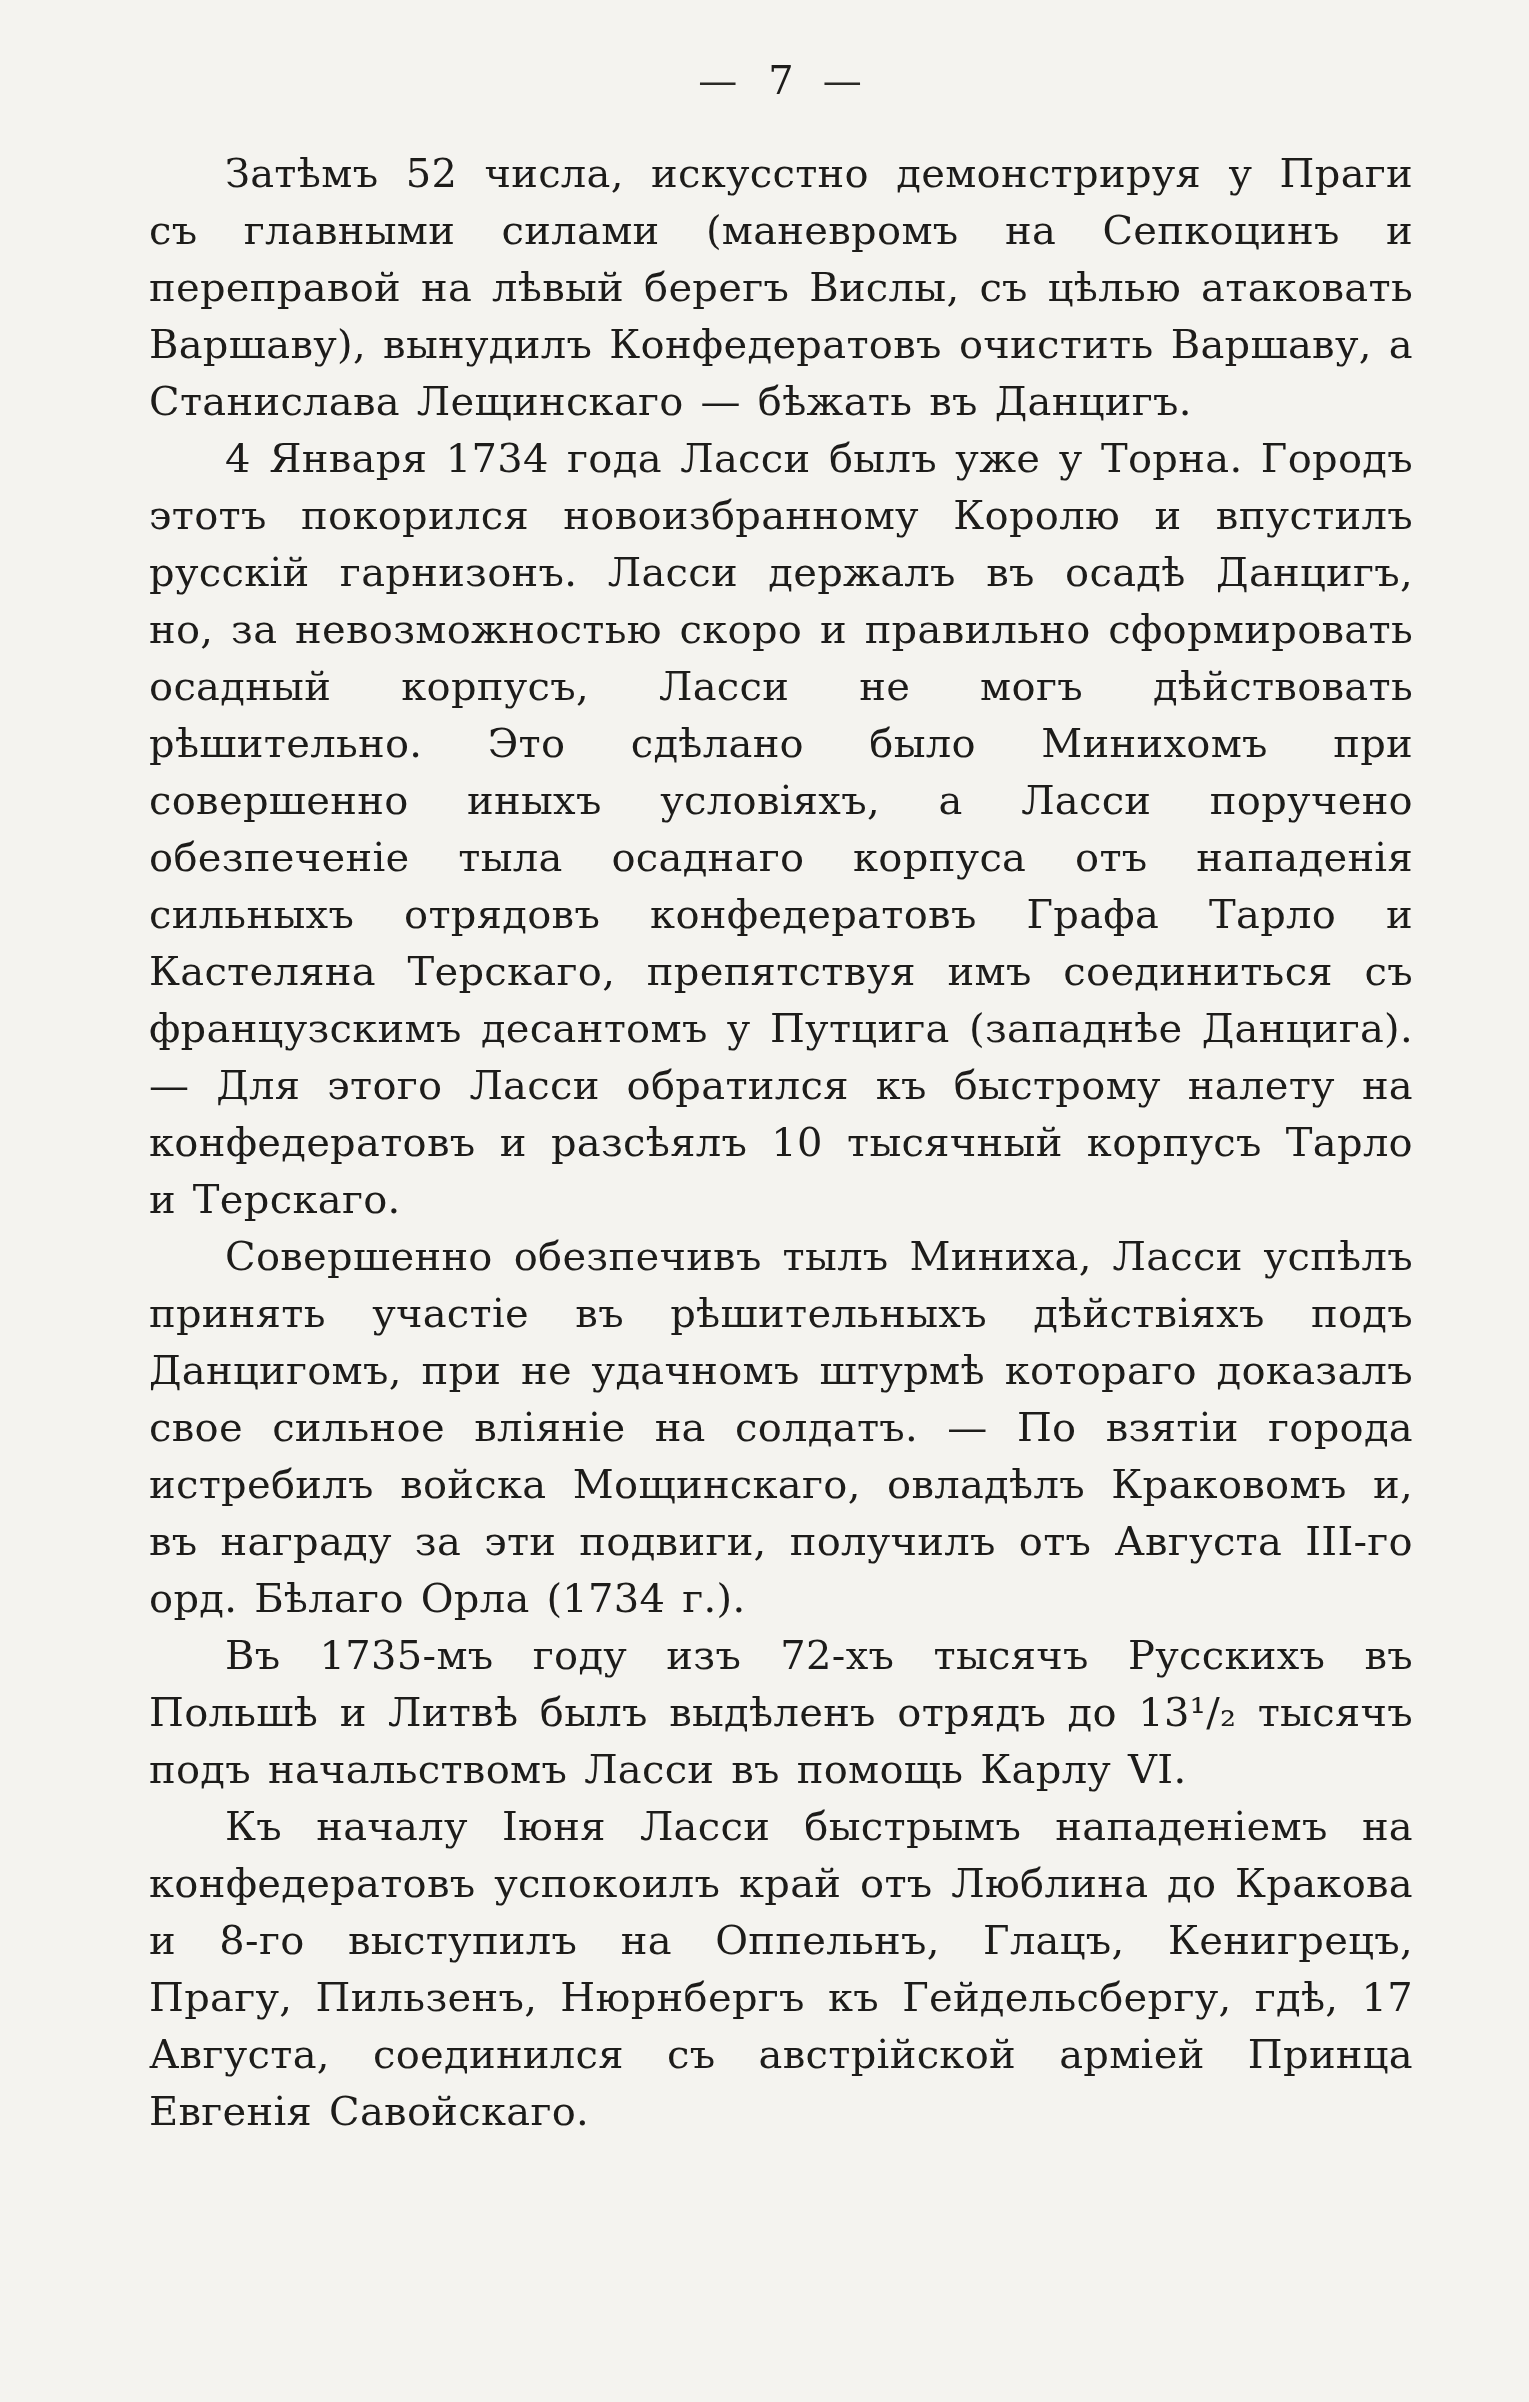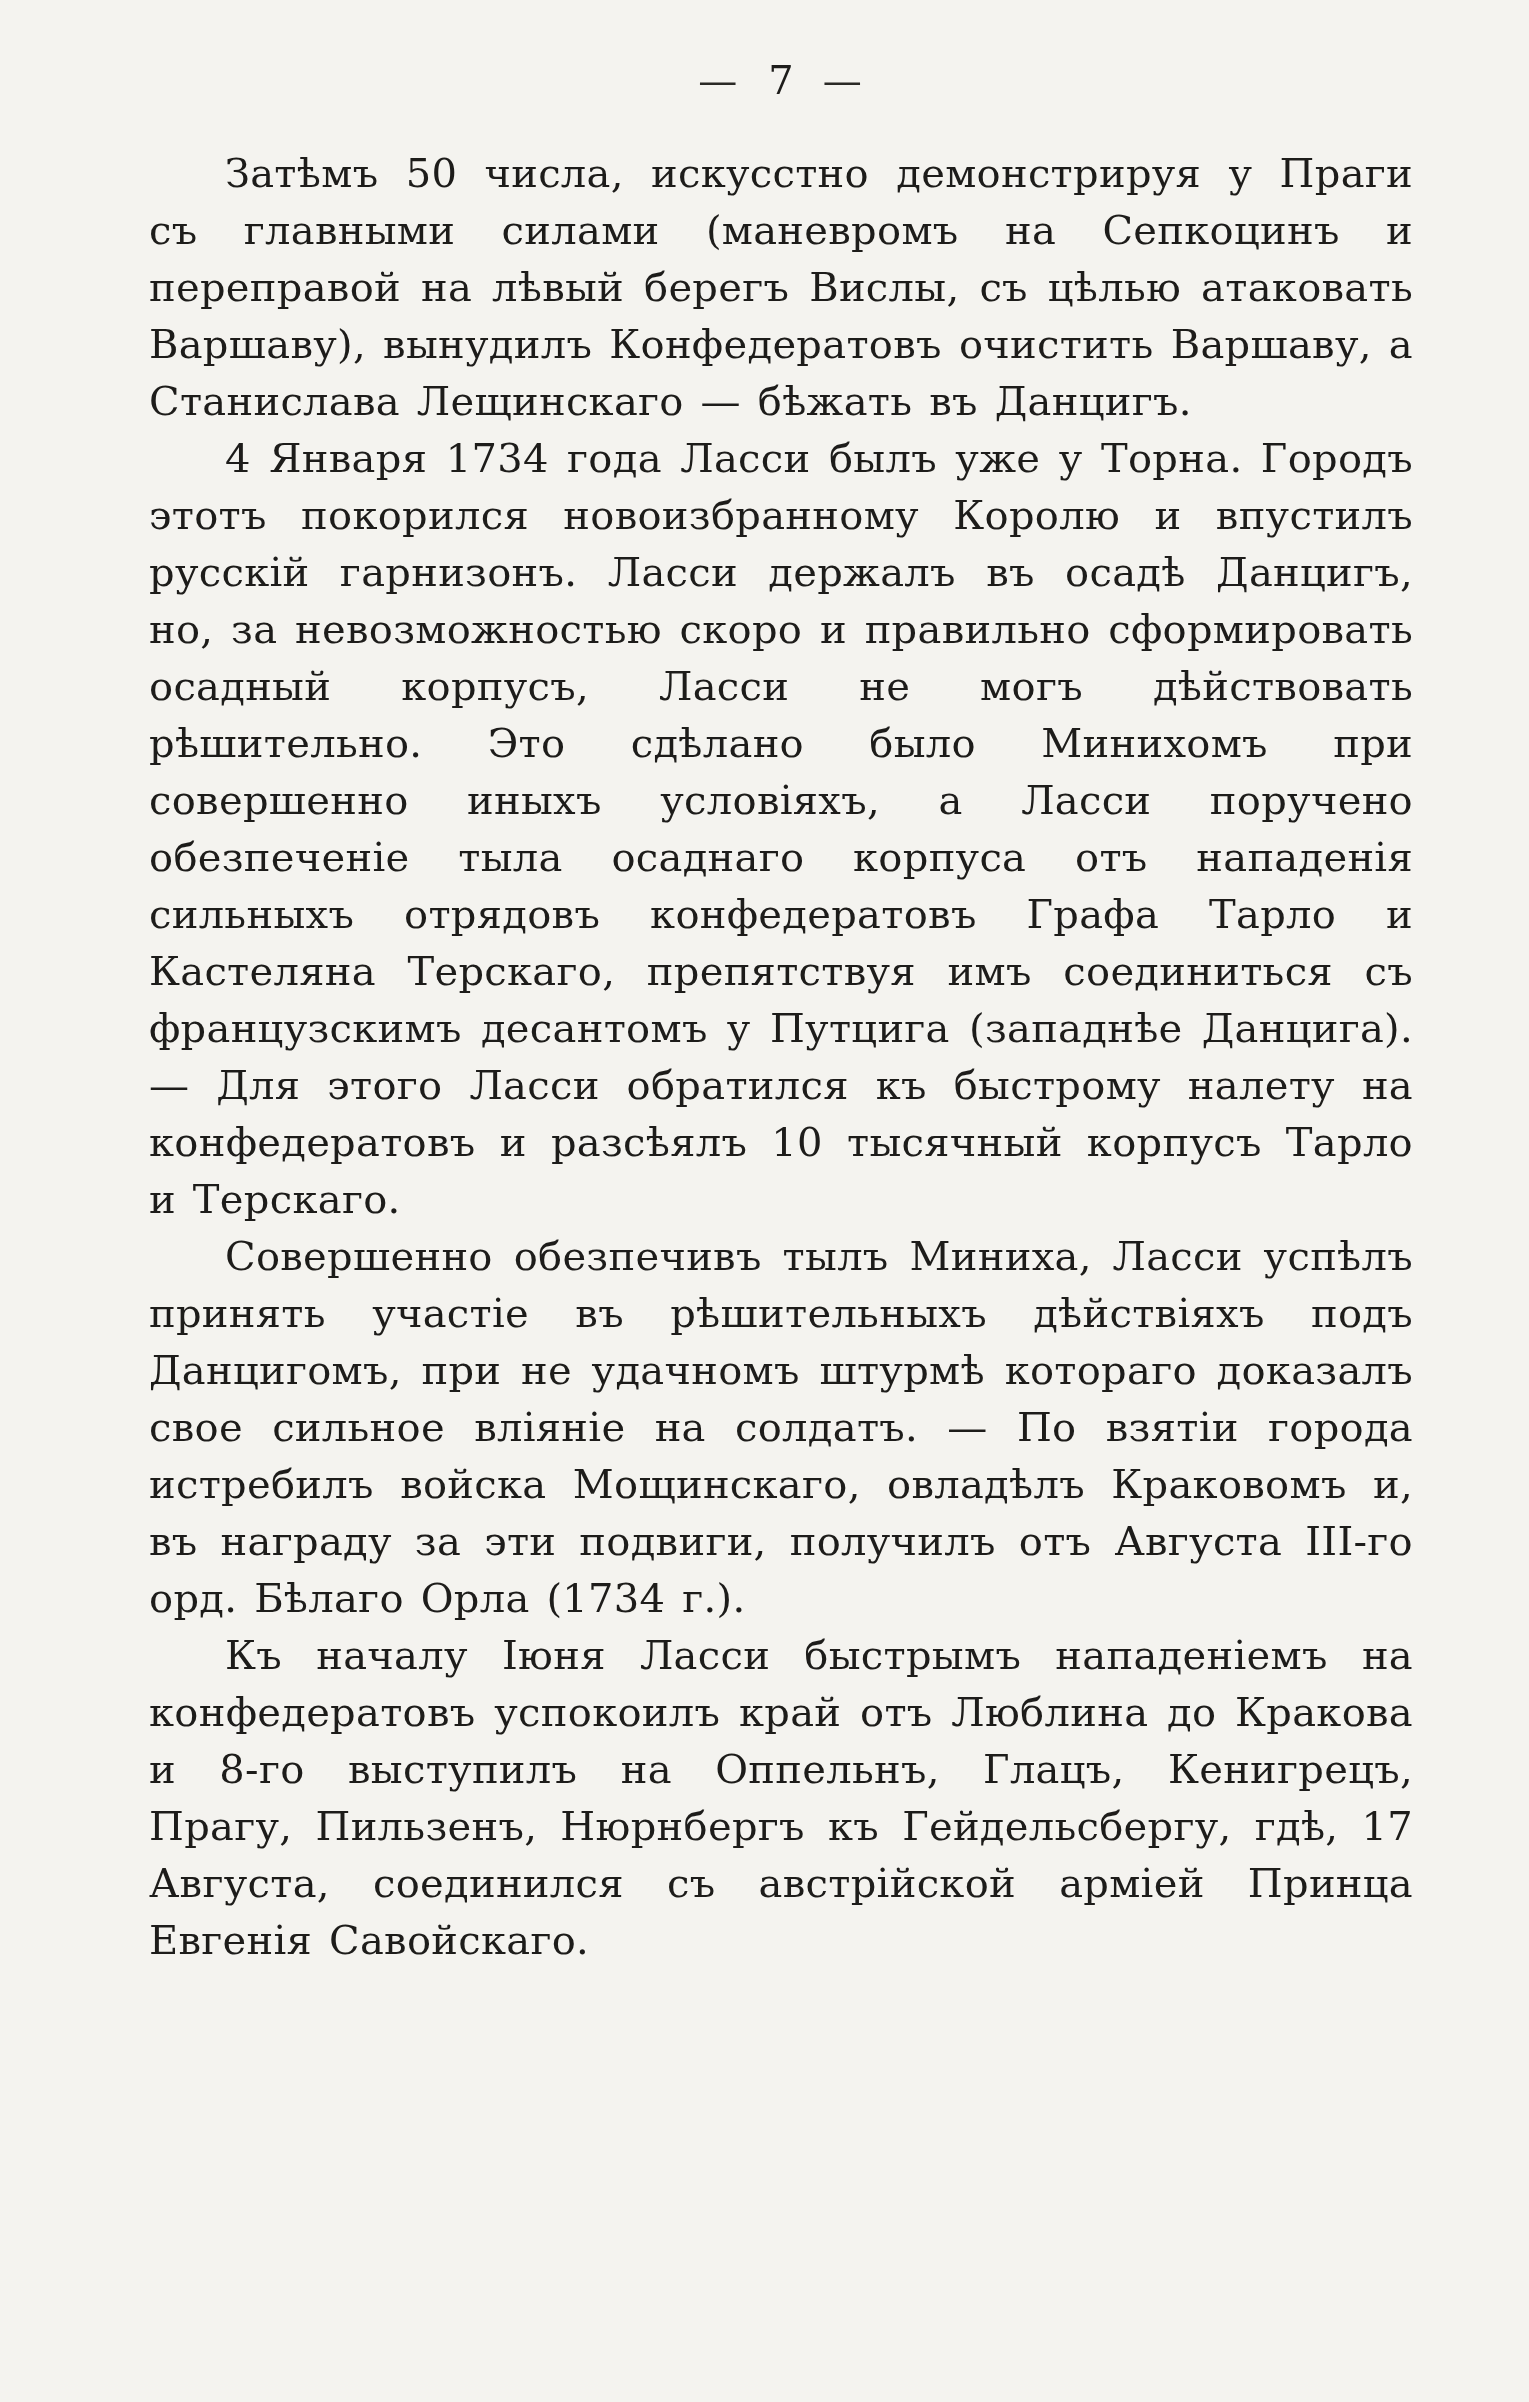--- a/index.html
+++ b/index.html
@@ -54,20 +54,21 @@
 
 <div class="page">
 
   <div class="page-header">
     <span class="dash">—</span>
     <span class="page-number">7</span>
     <span class="dash">—</span>
   </div>
 
   <div class="text-block">
-    <p>Затѣмъ 50 числа, искусстно демонстрируя у Праги съ главными силами (маневромъ на Сепкоцинъ и переправой на лѣвый берегъ Вислы, съ цѣлью атаковать Варшаву), вынудилъ Конфедератовъ очистить Варшаву, а Станислава Лещинскаго — бѣжать въ Данцигъ.</p>
+    <p>Затѣмъ 52 числа, искусстно демонстрируя у Праги съ главными силами (маневромъ на Сепкоцинъ и переправой на лѣвый берегъ Вислы, съ цѣлью атаковать Варшаву), вынудилъ Конфедератовъ очистить Варшаву, а Станислава Лещинскаго — бѣжать въ Данцигъ.</p>
     <p>4 Января 1734 года Ласси былъ уже у Торна. Городъ этотъ покорился новоизбранному Королю и впустилъ русскій гарнизонъ. Ласси держалъ въ осадѣ Данцигъ, но, за невозможностью скоро и правильно сформировать осадный корпусъ, Ласси не могъ дѣйствовать рѣшительно. Это сдѣлано было Минихомъ при совершенно иныхъ условіяхъ, а Ласси поручено обезпеченіе тыла осаднаго корпуса отъ нападенія сильныхъ отрядовъ конфедератовъ Графа Тарло и Кастеляна Терскаго, препятствуя имъ соединиться съ французскимъ десантомъ у Путцига (западнѣе Данцига). — Для этого Ласси обратился къ быстрому налету на конфедератовъ и разсѣялъ 10 тысячный корпусъ Тарло и Терскаго.</p>
     <p>Совершенно обезпечивъ тылъ Миниха, Ласси успѣлъ принять участіе въ рѣшительныхъ дѣйствіяхъ подъ Данцигомъ, при не удачномъ штурмѣ котораго доказалъ свое сильное вліяніе на солдатъ. — По взятіи города истребилъ войска Мощинскаго, овладѣлъ Краковомъ и, въ награду за эти подвиги, получилъ отъ Августа III-го орд. Бѣлаго Орла (1734 г.).</p>
+    <p>Въ 1735-мъ году изъ 72-хъ тысячъ Русскихъ въ Польшѣ и Литвѣ былъ выдѣленъ отрядъ до 13¹/₂ тысячъ подъ начальствомъ Ласси въ помощь Карлу VI.</p>
     <p>Къ началу Іюня Ласси быстрымъ нападеніемъ на конфедератовъ успокоилъ край отъ Люблина до Кракова и 8-го выступилъ на Оппельнъ, Глацъ, Кенигрецъ, Прагу, Пильзенъ, Нюрнбергъ къ Гейдельсбергу, гдѣ, 17 Августа, соединился съ австрійской арміей Принца Евгенія Савойскаго.</p>
   </div>
 
 </div>
 
 
 </body></html>

